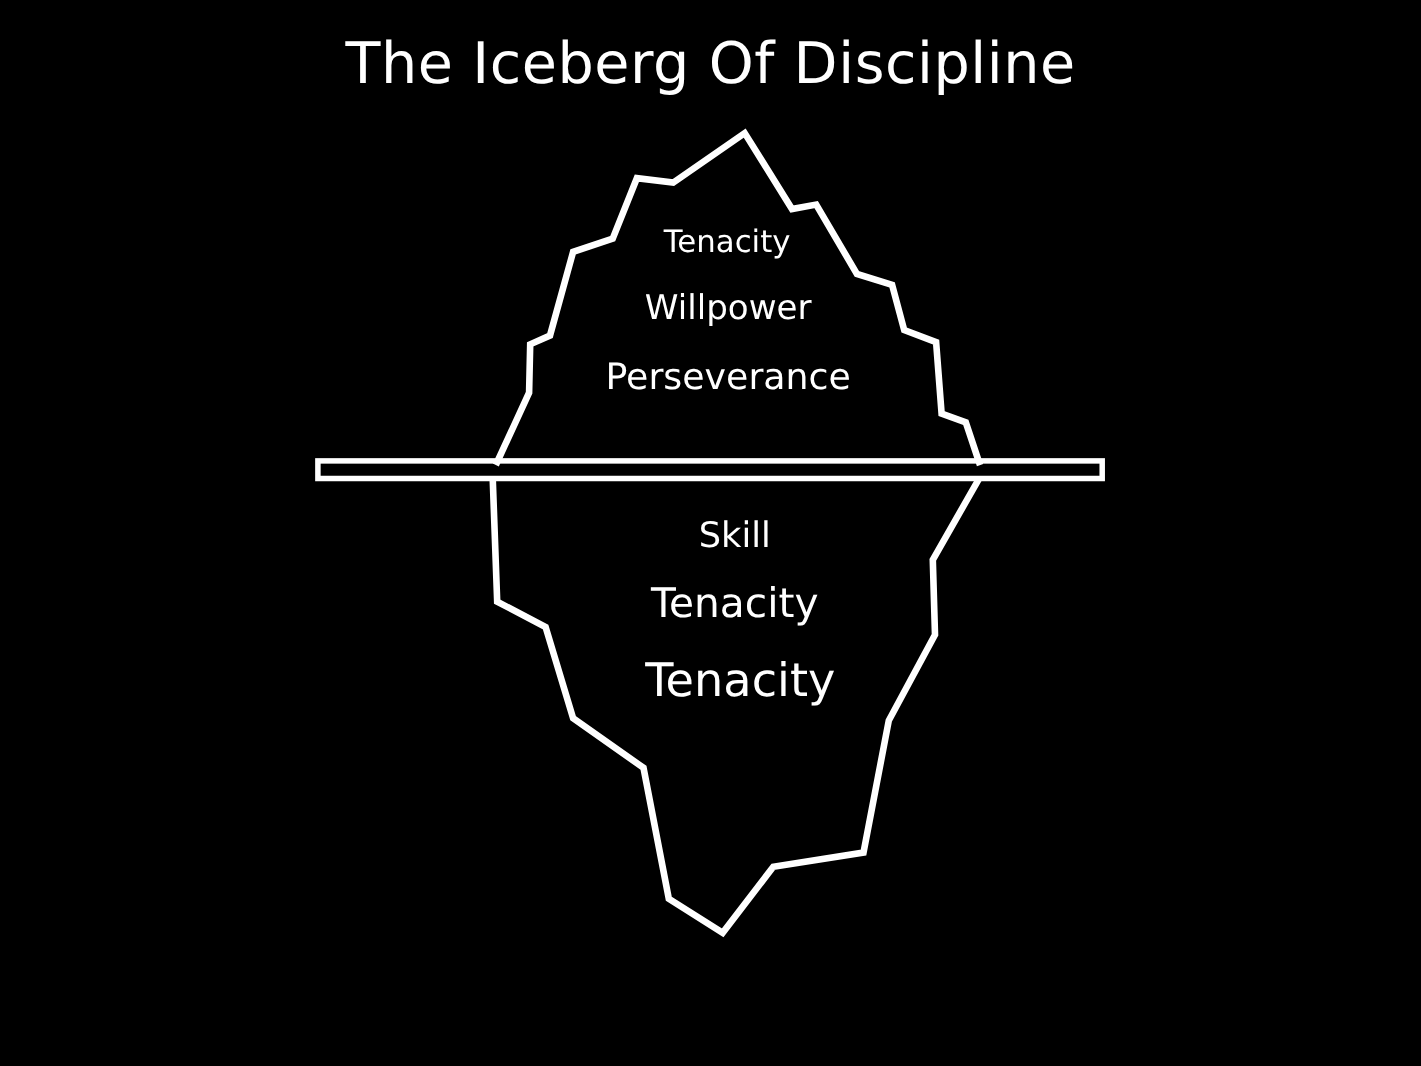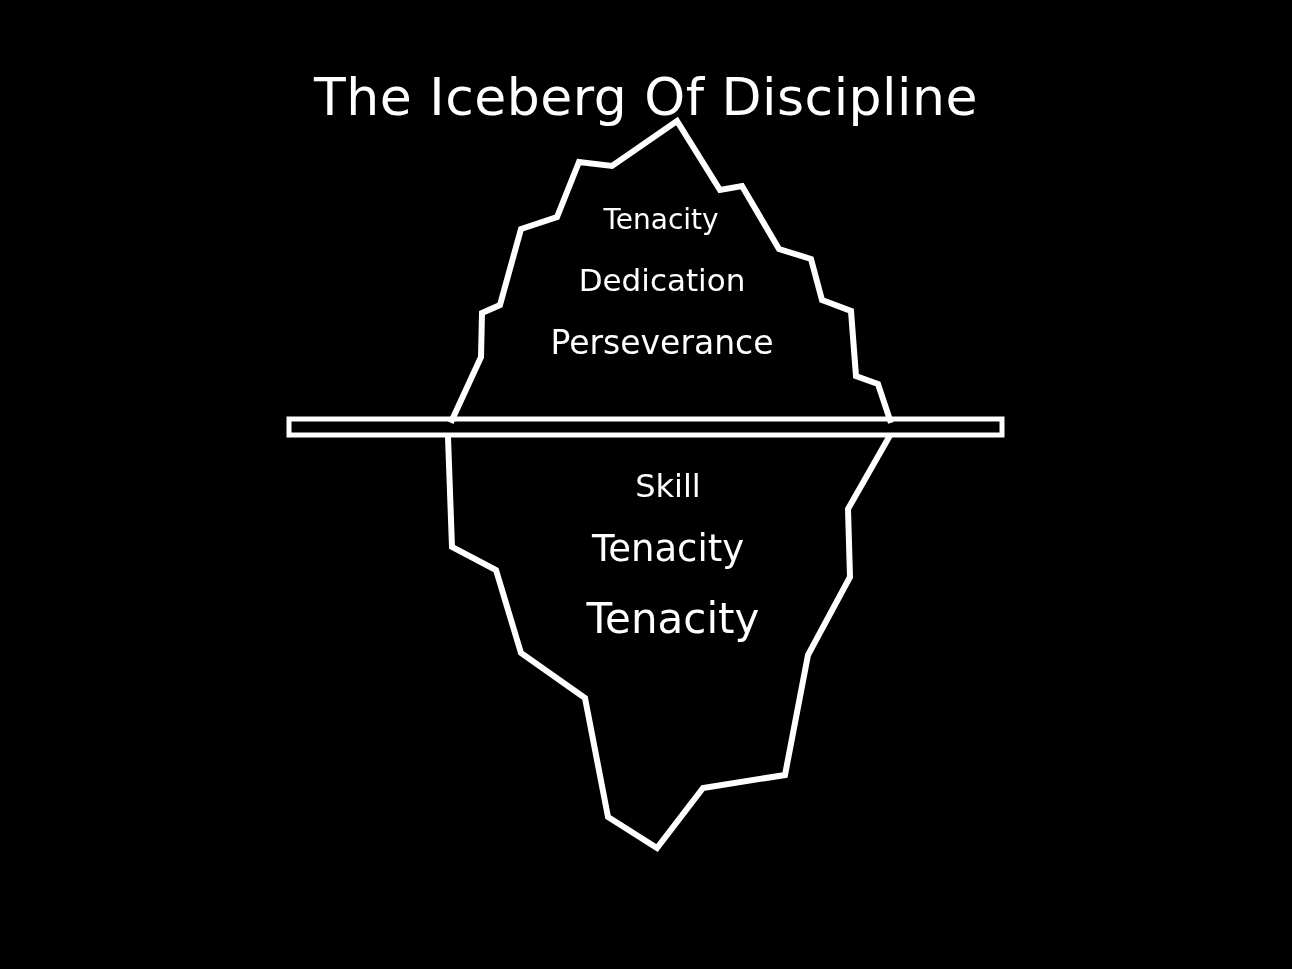--- a/index.html
+++ b/index.html
@@ -17,21 +17,20 @@
     }
     .title {
       position: absolute;
       left: 0;
       width: 1292px;
       top: 26px;
       text-align: center;
       font-size: 52px;
       line-height: 64px;
       letter-spacing: 0.5px;
-      margin-top: 39px;
     }
     svg.diagram {
       position: absolute;
       left: 0;
       top: 0;
     }
     .label {
       position: absolute;
       text-align: left;
       white-space: nowrap;
@@ -52,18 +51,18 @@
 <svg class="diagram" width="1292" height="969" viewBox="0 0 1292 969">
 
   <polyline points="452,420 481,357 482,313 500,305 521,229 557,217 579,162 612,166 677,121 720,190 742,186 779,249 811,259 822,300 851,311 856,376 878,384 890,420" fill="none" stroke="#ffffff" stroke-width="6" stroke-linejoin="miter" stroke-linecap="square"></polyline>
 
   <rect x="289" y="419" width="713" height="16" fill="none" stroke="#ffffff" stroke-width="5"></rect>
 
   <polyline points="448,437 452,547 496,570 521,653 585,698 608,817 657,848 703,788 785,775 808,655 850,577 848,509 889,437" fill="none" stroke="#ffffff" stroke-width="6" stroke-linejoin="miter" stroke-linecap="square"></polyline>
 </svg>
 
 <div class="label above-1">Tenacity</div>
-<div class="label above-2">Dedication</div>
+<div class="label above-2">Willpower</div>
 <div class="label above-3">Perseverance</div>
 
 <div class="label below-1">Skill</div>
 <div class="label below-2">Tenacity</div>
 <div class="label below-3">Tenacity</div>
 
 </body></html>

